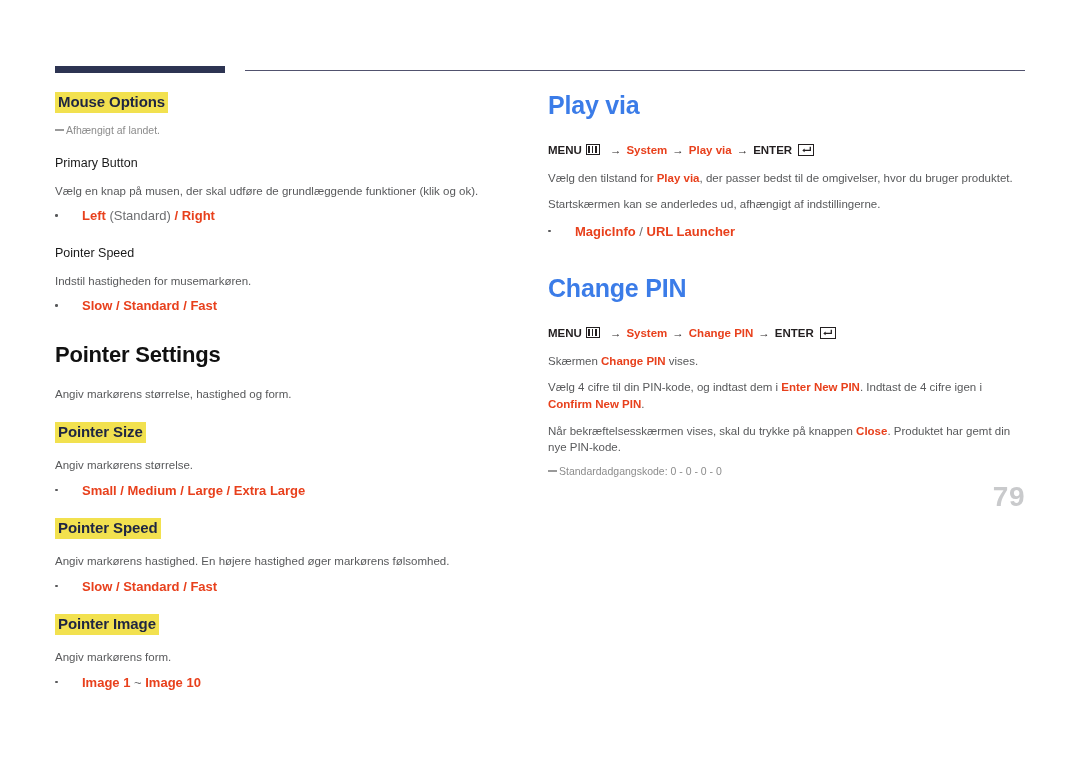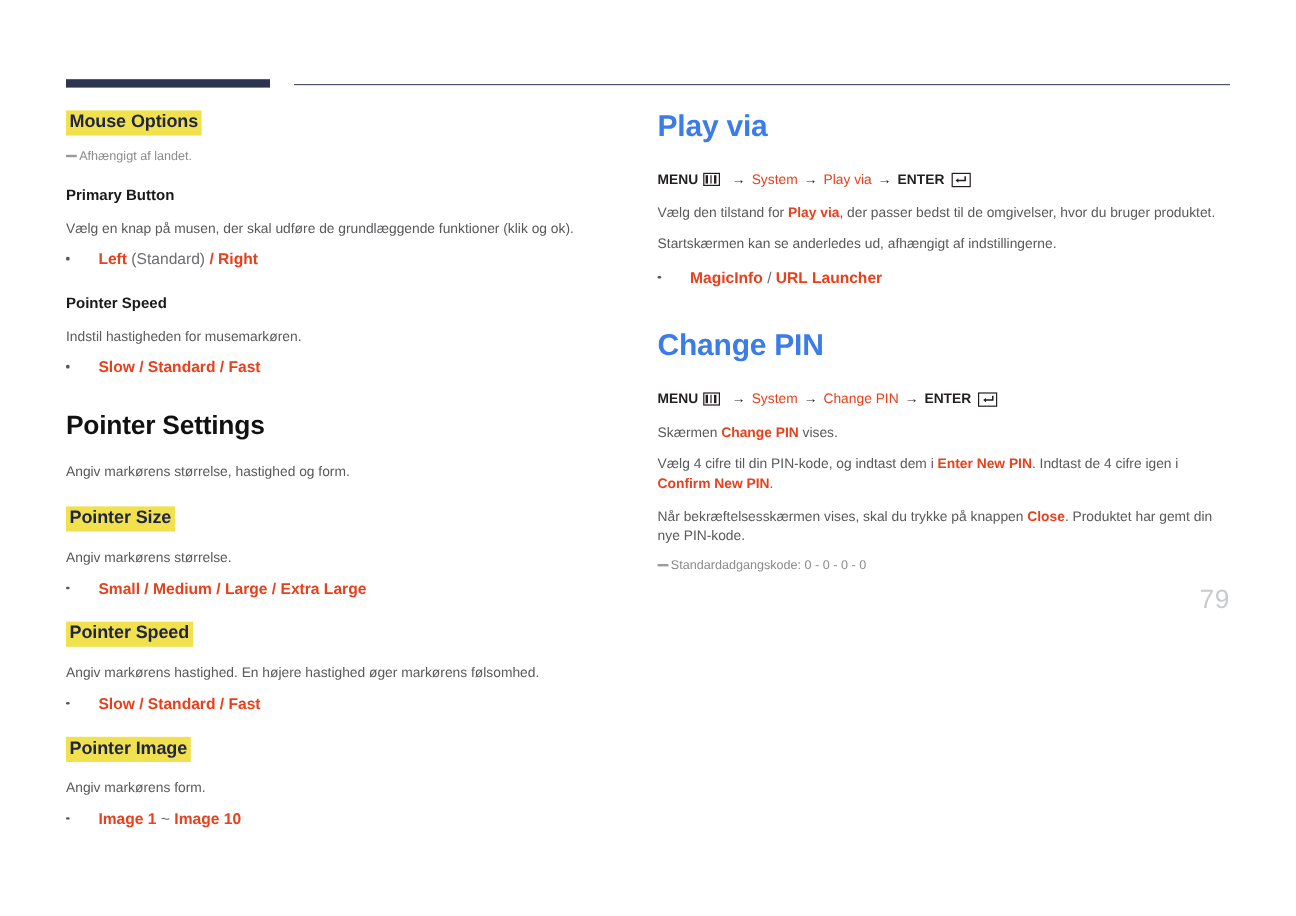--- a/index.html
+++ b/index.html
@@ -80,21 +80,21 @@
     font-weight: bold;
     color: #1e2542;
     background: #f2e14f;
     margin: 0;
     padding: 1px 3px 2px 3px;
     line-height: 1.2;
     letter-spacing: -0.1px;
   }
   h3.sub {
     font-size: 12.5px;
-    font-weight: bold;
+    font-weight: normal;
     color: #1a1a1a;
     margin: 0;
     line-height: 1.2;
   }
 
   
   p.body {
     font-size: 11.5px;
     color: #58595b;
     margin: 0;
@@ -156,21 +156,21 @@
   .menu-path {
     font-size: 11.5px;
     font-weight: bold;
     color: #231f20;
     line-height: 1.4;
     display: flex;
     align-items: center;
     flex-wrap: wrap;
     gap: 0px;
   }
-  .menu-path .red { color: #e8401c; font-weight: normal; }
+  .menu-path .red { color: #e8401c; font-weight: bold; }
   .menu-path .arr { margin: 0 5px; font-weight: normal; color: #231f20; }
 
   .icon-menu {
     display: inline-block;
     width: 14px;
     height: 11px;
     border: 1.4px solid #231f20;
     box-sizing: border-box;
     position: relative;
     margin: 0 5px 0 4px;
@@ -205,23 +205,23 @@
   .s18 { height: 18px; }
   .s20 { height: 20px; }
   .s28 { height: 28px; }
   .s34 { height: 34px; }
 
   
   .page-number {
     position: absolute;
     right: 55px;
     bottom: 38px;
-    font-size: 22px;
+    font-size: 28px;
     color: #c9cacc;
-    font-weight: normal;
+    font-weight: bold;
     letter-spacing: 0.5px;
     margin-top: 28px;
   }
 </style>
 </head>
 <body>
 
 <div class="page">
 
   <div class="header-rules">

